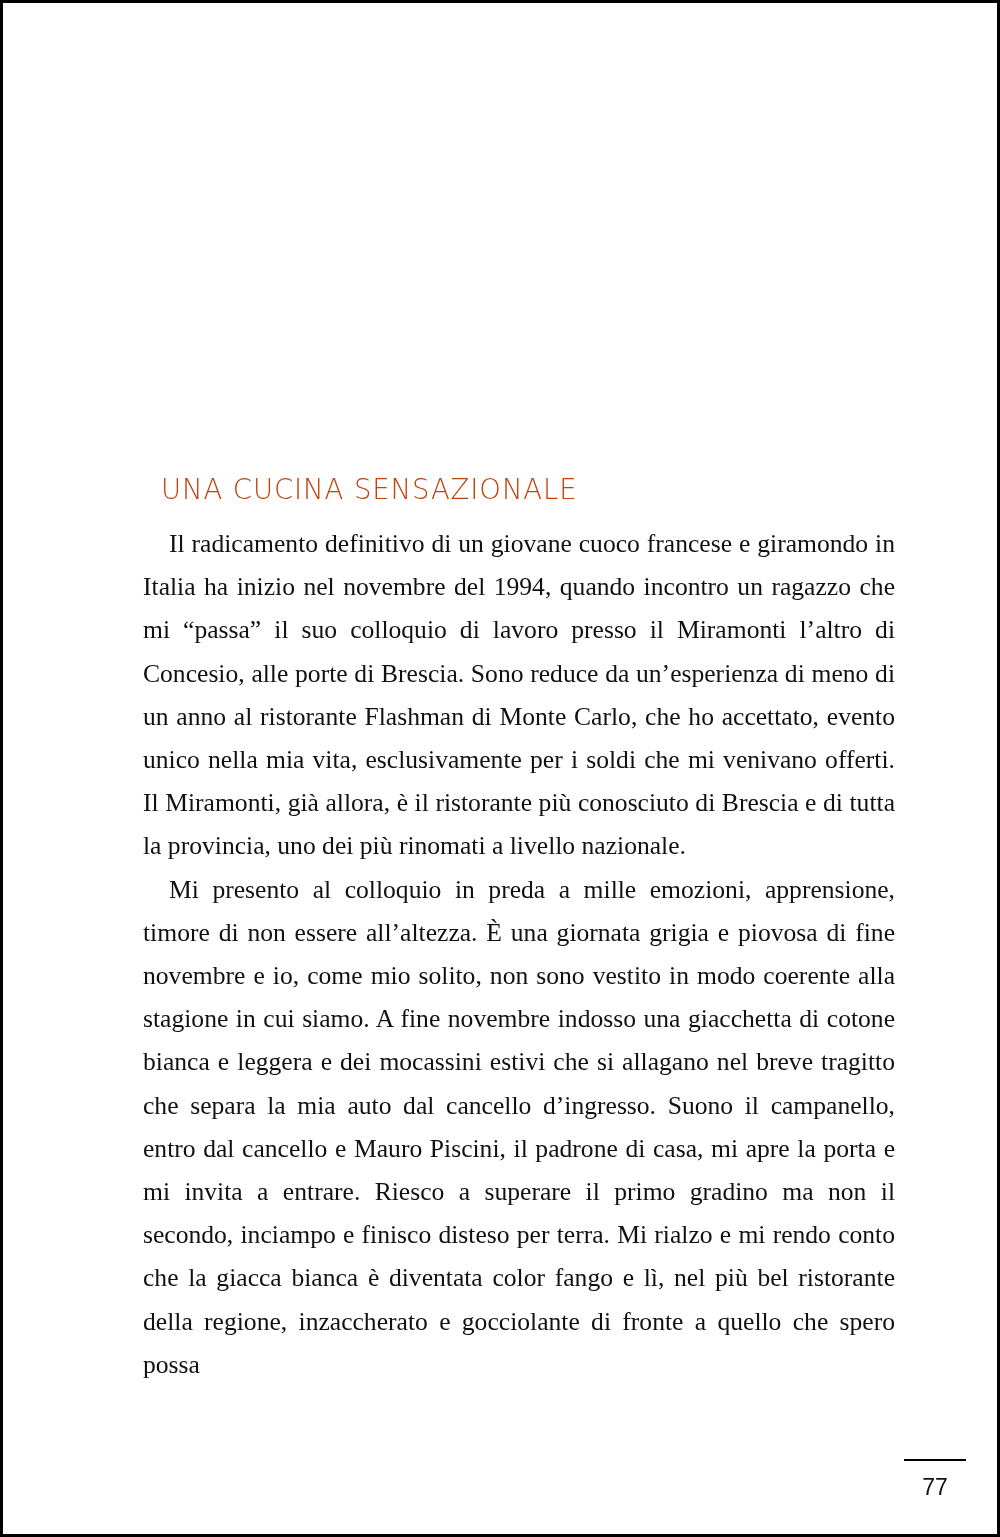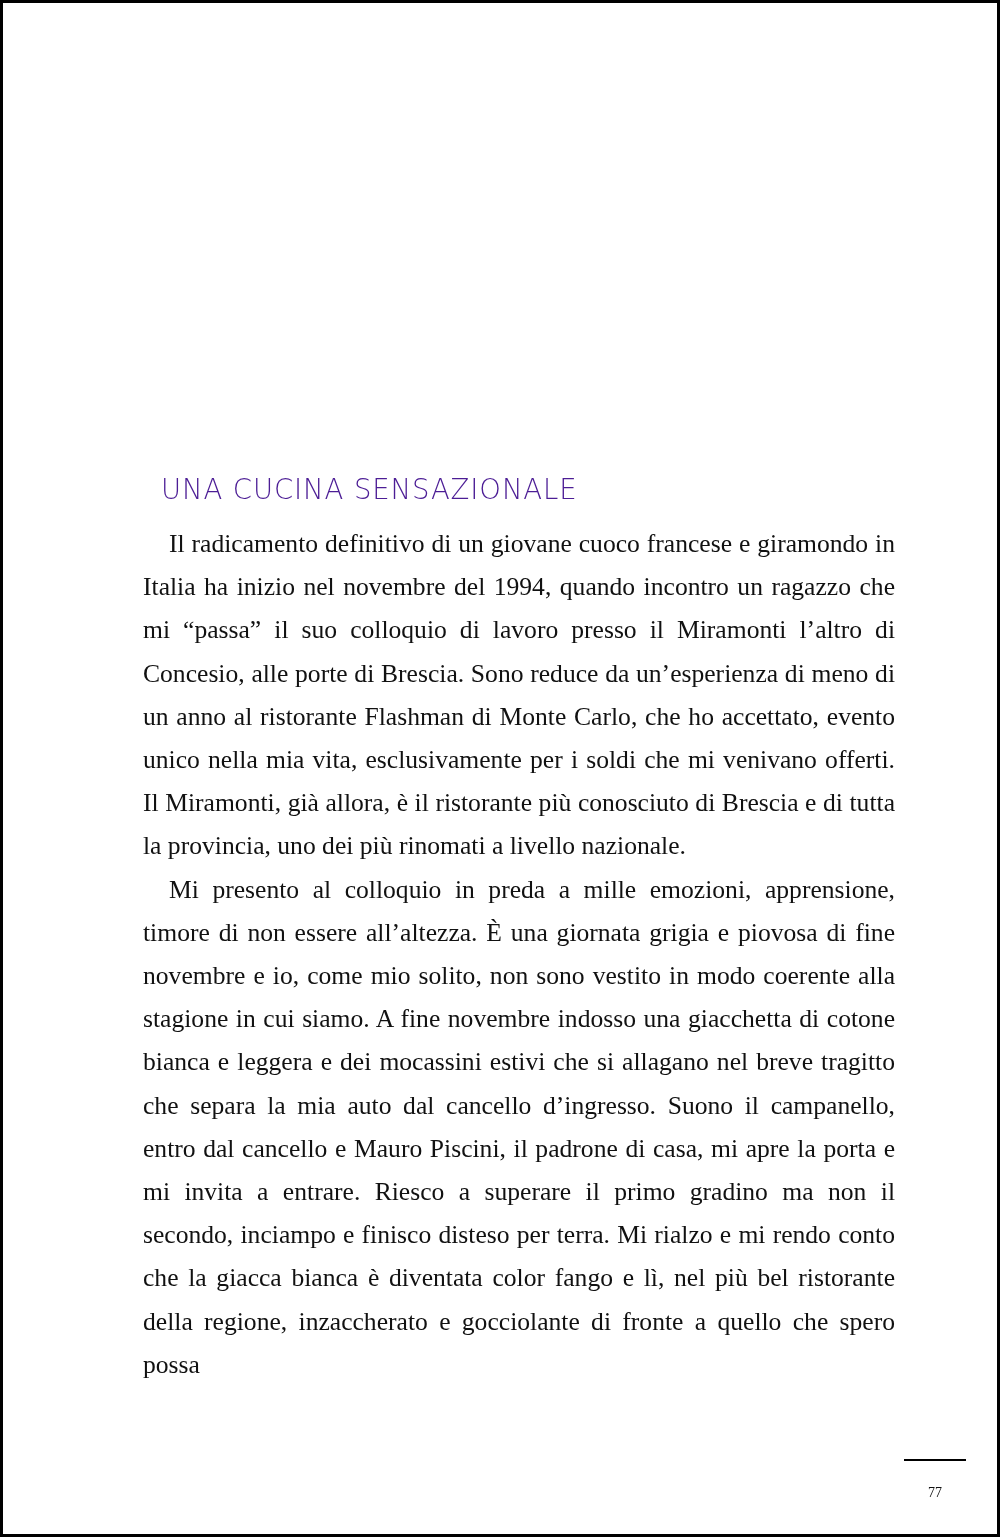--- a/index.html
+++ b/index.html
@@ -37,21 +37,21 @@
   }
 
   .chapter-title {
     position: absolute;
     left: 18px;
     top: 455px;
     font-family: "DejaVu Sans", sans-serif;
     font-weight: 300;
     font-size: 27.5px;
     letter-spacing: 0.9px;
-    color: #4c1d95;
+    color: #c2410c;
     white-space: nowrap;
   }
 
   .body-text {
     position: absolute;
     left: 0;
     top: 522px;
     width: 752px;
     font-family: "Liberation Serif", serif;
     font-size: 25.6px;
@@ -74,22 +74,22 @@
     height: 2px;
     background: #000000;
   }
 
   .page-number {
     position: absolute;
     right: 34px;
     bottom: 36px;
     width: 62px;
     text-align: center;
-    font-family: Liberation Serif, serif;
-    font-size: 14px;
+    font-family: Liberation Sans, sans-serif;
+    font-size: 23px;
     color: #111111;
   }
 </style>
 </head>
 <body>
 
 <div class="page-frame"></div>
 
 <div class="page-body">
 

